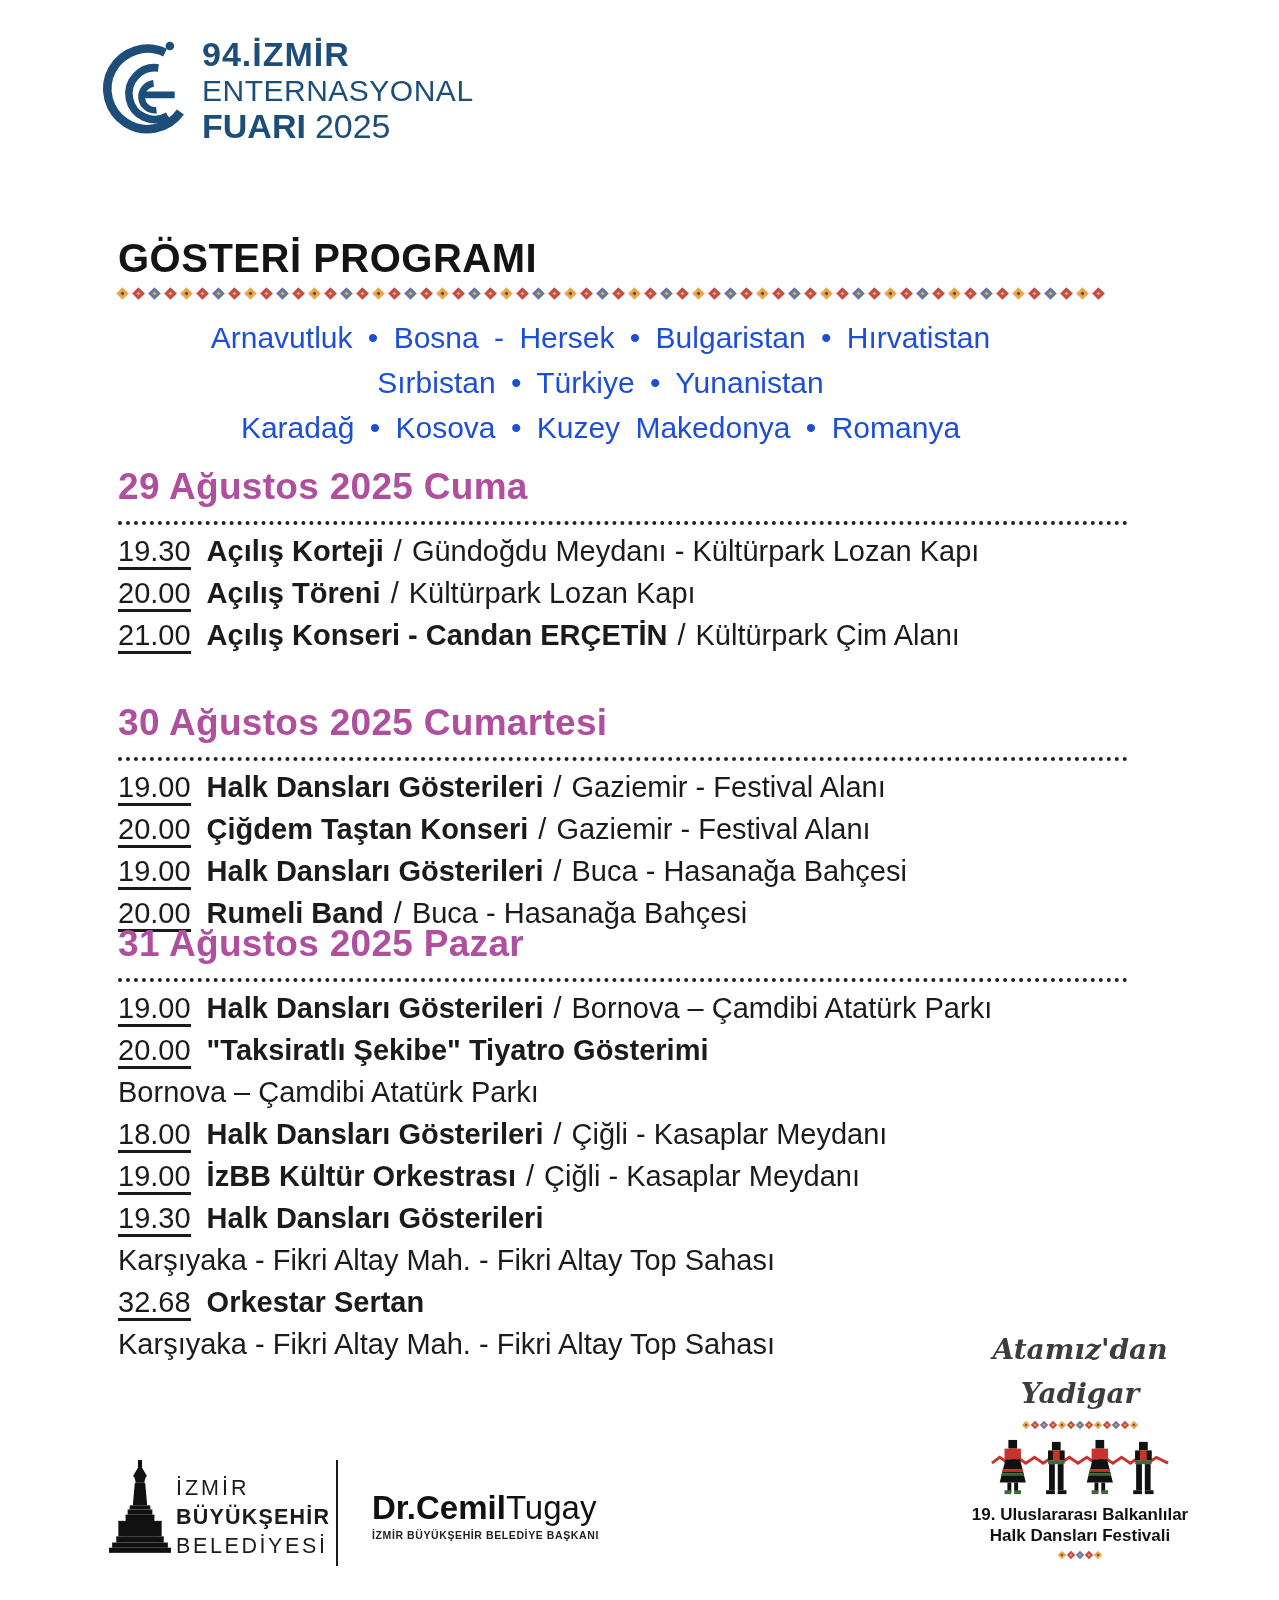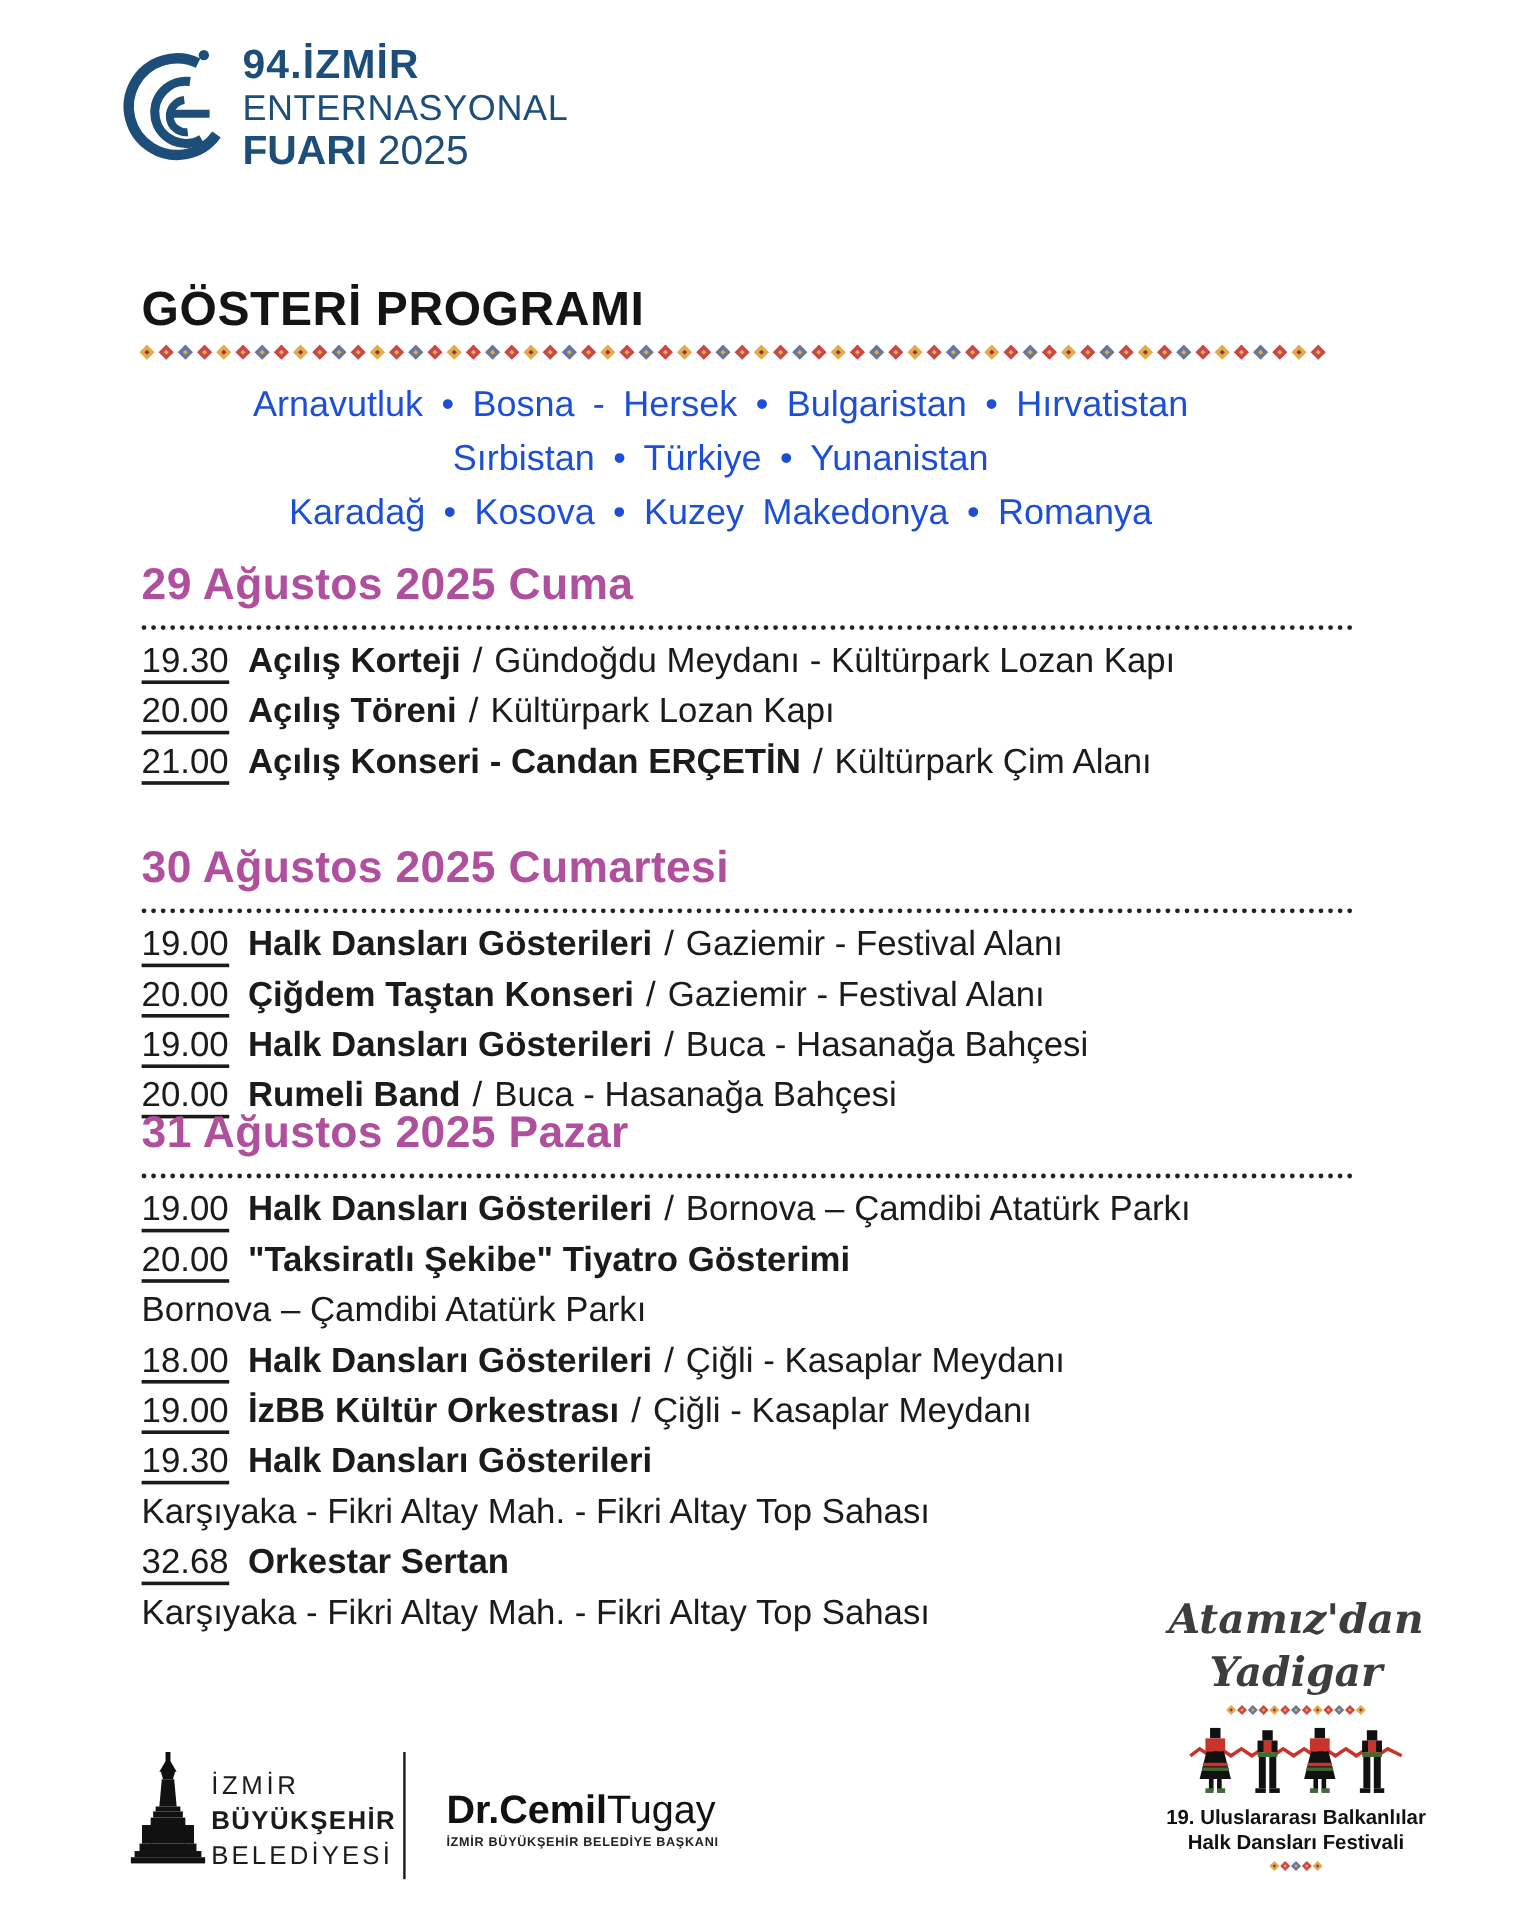--- a/index.html
+++ b/index.html
@@ -49,21 +49,21 @@
   .muni-l3 { letter-spacing:2.6px; }
   .footer-divider { position:absolute; left:336px; top:1460px; width:2px; height:106px; background:#1a1a1a; }
   .mayor { position:absolute; left:372px; top:1490px; color:#111111; }
   .mayor-name { font-size:33px; line-height:36px; }
   .mn-bold { font-weight:800; } .mn-light { font-weight:400; }
   .mayor-sub { font-size:10.5px; letter-spacing:0.6px; font-weight:600; margin-top:3px; color:#222222; }
 
   
   .festival { position:absolute; left:942px; top:1328px; width:276px; text-align:center; }
   .script-line { font-family:"DejaVu Serif", serif; font-style:italic; font-weight:700;
-                 font-size:34px; line-height:44px; color:#3d3d3d; }
+                 font-size:28px; line-height:44px; color:#3d3d3d; }
   .festival .ornament-row { justify-content:center; gap:3px; }
   .fest-orn-top { margin:6px 0 10px; }
   .dancers svg { width:182px; height:60px; display:block; margin:0 auto; }
   .festival-title { font-size:17px; font-weight:800; line-height:21px; margin-top:6px; color:#111111; }
   .fest-orn-bottom { margin-top:6px; }
 </style>
 </head>
 <body>
 
 <div class="page">

